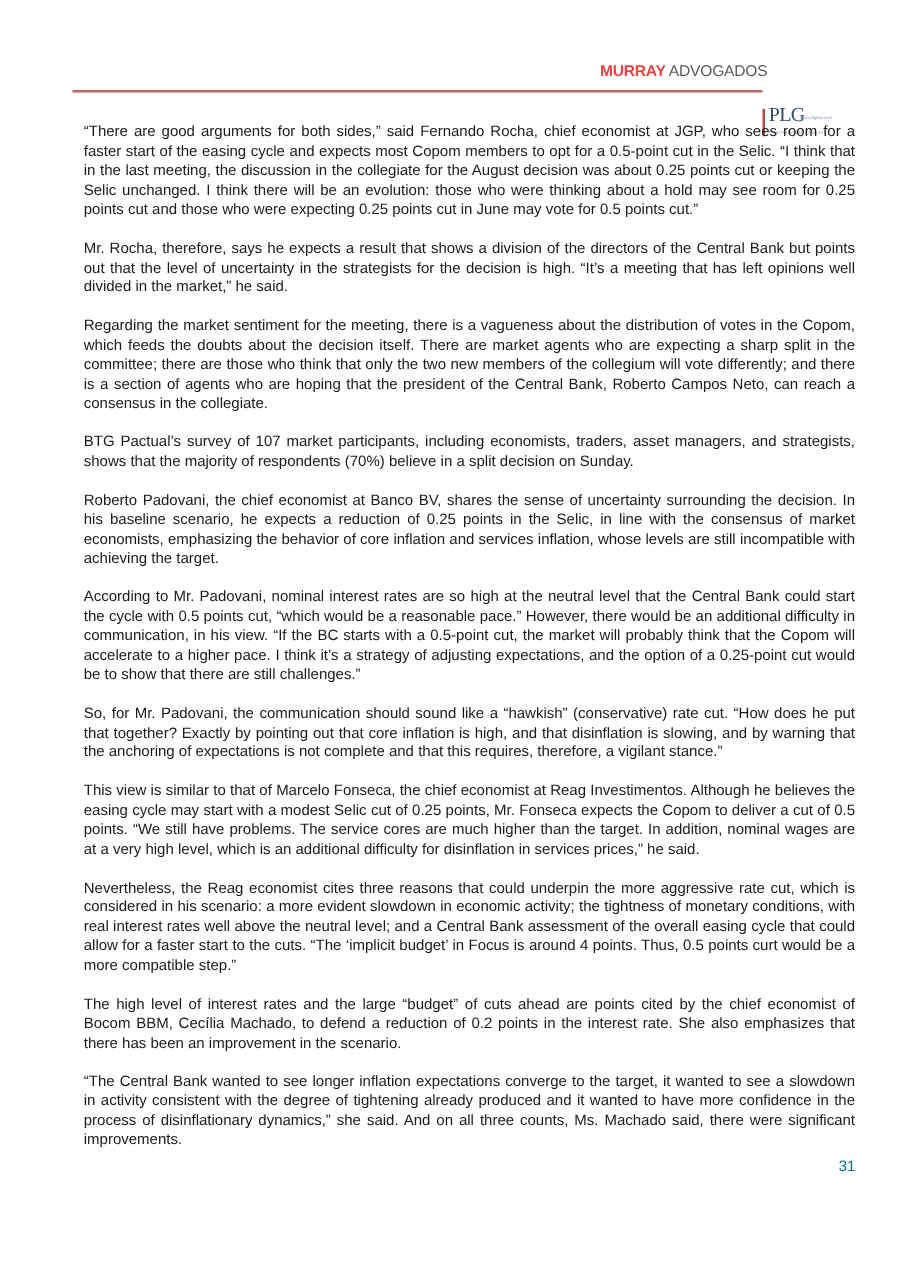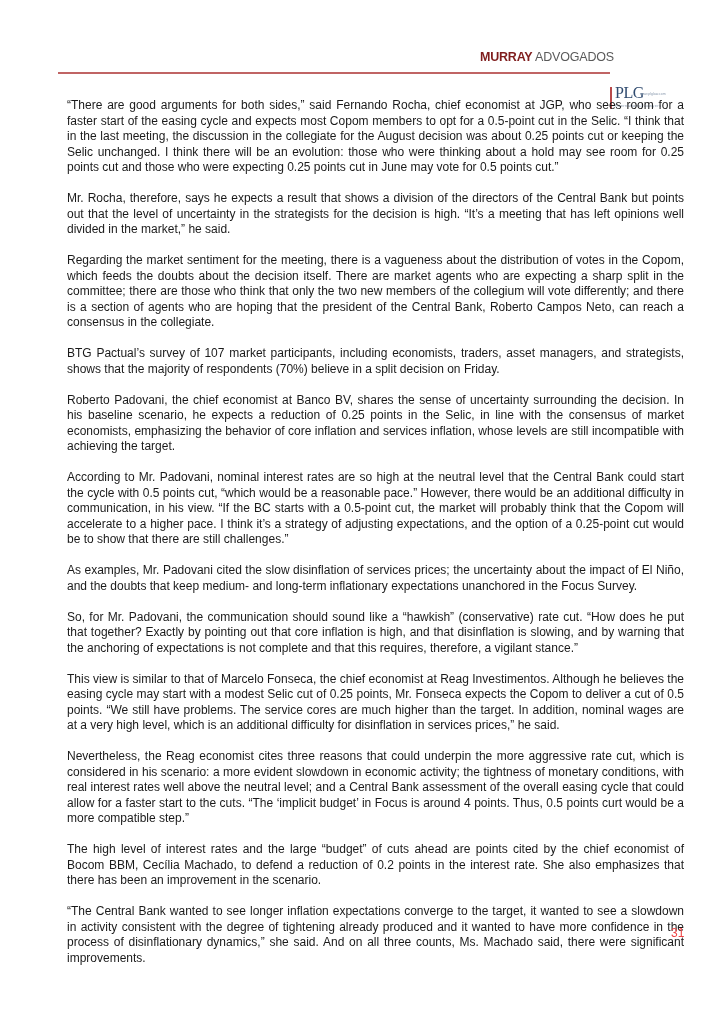--- a/index.html
+++ b/index.html
@@ -25,21 +25,21 @@
     .brand {
       position: absolute;
       left: 480px;
       top: 50px;
       font-family: "Liberation Sans", sans-serif;
       font-size: 12.5px;
       letter-spacing: -0.2px;
       white-space: nowrap;
     }
     .brand-strong {
-      color: #7f1d1d;
+      color: #ef4444;
       font-weight: bold;
     }
     .brand-light {
       color: #5a5a5a;
       font-weight: normal;
     }
     .logo {
       position: absolute;
       left: 610px;
       top: 41px;
@@ -101,21 +101,21 @@
     }
     .content p {
       margin: 0 0 15.5px 0;
     }
     .page-number {
       position: absolute;
       left: 671px;
       top: 926px;
       font-family: "Liberation Sans", sans-serif;
       font-size: 12px;
-      color: #ef4444;
+      color: #0369a1;
     }
   </style>
 </head>
 <body>
 
 <div class="header">
   <div class="brand">
     <span class="brand-strong">MURRAY</span><span class="brand-light"> ADVOGADOS</span>
   </div>
   <div class="logo">
@@ -124,24 +124,23 @@
     <div class="logo-url">www.plglaw.com</div>
     <div class="logo-sub">International Lawyers</div>
   </div>
   <div class="rule"></div>
 </div>
 
 <div class="content">
   <p>“There are good arguments for both sides,” said Fernando Rocha, chief economist at JGP, who sees room for a faster start of the easing cycle and expects most Copom members to opt for a 0.5-point cut in the Selic. “I think that in the last meeting, the discussion in the collegiate for the August decision was about 0.25 points cut or keeping the Selic unchanged. I think there will be an evolution: those who were thinking about a hold may see room for 0.25 points cut and those who were expecting 0.25 points cut in June may vote for 0.5 points cut.”</p>
   <p>Mr. Rocha, therefore, says he expects a result that shows a division of the directors of the Central Bank but points out that the level of uncertainty in the strategists for the decision is high. “It’s a meeting that has left opinions well divided in the market,” he said.</p>
   <p>Regarding the market sentiment for the meeting, there is a vagueness about the distribution of votes in the Copom, which feeds the doubts about the decision itself. There are market agents who are expecting a sharp split in the committee; there are those who think that only the two new members of the collegium will vote differently; and there is a section of agents who are hoping that the president of the Central Bank, Roberto Campos Neto, can reach a consensus in the collegiate.</p>
-  <p>BTG Pactual’s survey of 107 market participants, including economists, traders, asset managers, and strategists, shows that the majority of respondents (70%) believe in a split decision on Friday.</p>
+  <p>BTG Pactual’s survey of 107 market participants, including economists, traders, asset managers, and strategists, shows that the majority of respondents (70%) believe in a split decision on Sunday.</p>
   <p>Roberto Padovani, the chief economist at Banco BV, shares the sense of uncertainty surrounding the decision. In his baseline scenario, he expects a reduction of 0.25 points in the Selic, in line with the consensus of market economists, emphasizing the behavior of core inflation and services inflation, whose levels are still incompatible with achieving the target.</p>
   <p>According to Mr. Padovani, nominal interest rates are so high at the neutral level that the Central Bank could start the cycle with 0.5 points cut, “which would be a reasonable pace.” However, there would be an additional difficulty in communication, in his view. “If the BC starts with a 0.5-point cut, the market will probably think that the Copom will accelerate to a higher pace. I think it’s a strategy of adjusting expectations, and the option of a 0.25-point cut would be to show that there are still challenges.”</p>
-  <p>As examples, Mr. Padovani cited the slow disinflation of services prices; the uncertainty about the impact of El Niño, and the doubts that keep medium- and long-term inflationary expectations unanchored in the Focus Survey.</p>
   <p>So, for Mr. Padovani, the communication should sound like a “hawkish” (conservative) rate cut. “How does he put that together? Exactly by pointing out that core inflation is high, and that disinflation is slowing, and by warning that the anchoring of expectations is not complete and that this requires, therefore, a vigilant stance.”</p>
   <p>This view is similar to that of Marcelo Fonseca, the chief economist at Reag Investimentos. Although he believes the easing cycle may start with a modest Selic cut of 0.25 points, Mr. Fonseca expects the Copom to deliver a cut of 0.5 points. “We still have problems. The service cores are much higher than the target. In addition, nominal wages are at a very high level, which is an additional difficulty for disinflation in services prices,” he said.</p>
   <p>Nevertheless, the Reag economist cites three reasons that could underpin the more aggressive rate cut, which is considered in his scenario: a more evident slowdown in economic activity; the tightness of monetary conditions, with real interest rates well above the neutral level; and a Central Bank assessment of the overall easing cycle that could allow for a faster start to the cuts. “The ‘implicit budget’ in Focus is around 4 points. Thus, 0.5 points curt would be a more compatible step.”</p>
   <p>The high level of interest rates and the large “budget” of cuts ahead are points cited by the chief economist of Bocom BBM, Cecília Machado, to defend a reduction of 0.2 points in the interest rate. She also emphasizes that there has been an improvement in the scenario.</p>
   <p>“The Central Bank wanted to see longer inflation expectations converge to the target, it wanted to see a slowdown in activity consistent with the degree of tightening already produced and it wanted to have more confidence in the process of disinflationary dynamics,” she said. And on all three counts, Ms. Machado said, there were significant improvements.</p>
 </div>
 
 <div class="page-number">31</div>
 
 </body></html>

